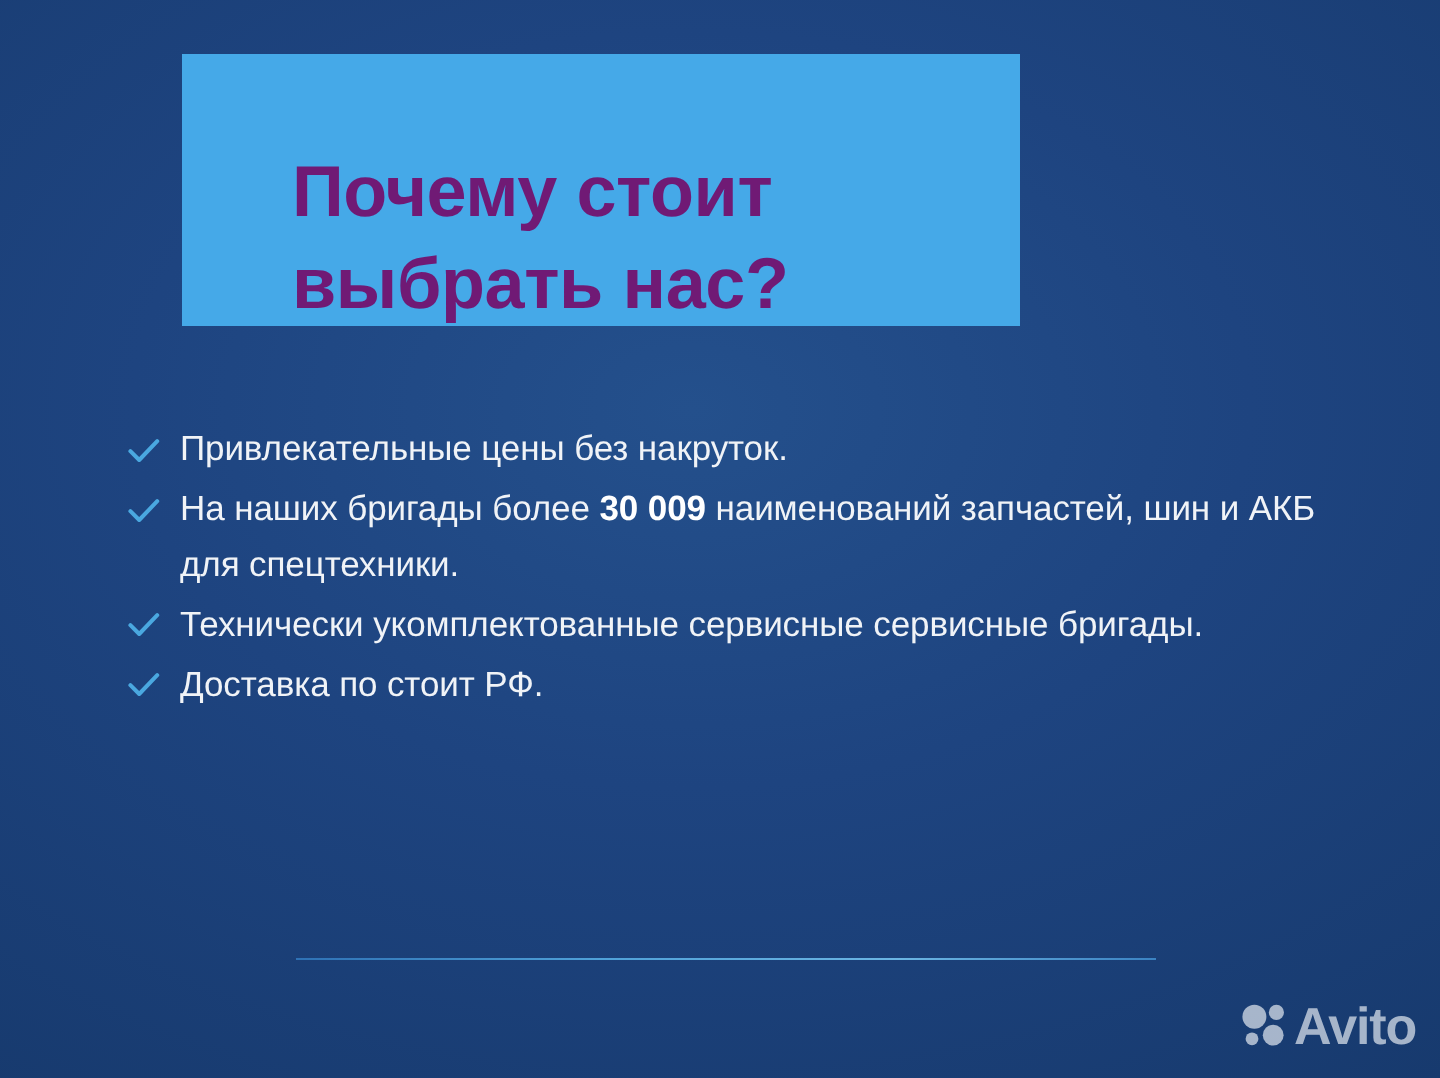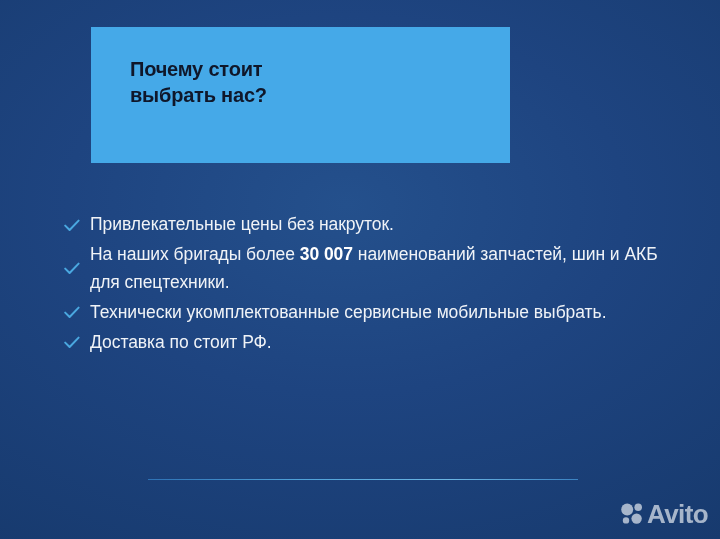--- a/index.html
+++ b/index.html
@@ -30,39 +30,39 @@
     position: absolute;
     left: 91px;
     top: 27px;
     width: 419px;
     height: 136px;
     background: #45a9e8;
     box-sizing: border-box;
     padding: 30px 20px 0 39px;
   }
   .title-text {
-    margin: 0;
-    color: #0f172a;
-    font-size: 20px;
+    margin: 16px;
+    color: #701a75;
+    font-size: 36px;
     font-weight: bold;
     line-height: 1.28;
     letter-spacing: -0.2px;
     white-space: pre-line;
   }
 
   
   .bullet-list {
     position: absolute;
     left: 64px;
     top: 210px;
     width: 612px;
   }
   .bullet-item {
     display: flex;
-    align-items: center;
+    align-items: flex-start;
     margin: 0 0 1px 0;
   }
   .check-icon {
     flex: 0 0 auto;
     width: 20px;
     height: 28px;
     display: flex;
     align-items: center;
     justify-content: flex-start;
     margin-right: 6px;
@@ -135,30 +135,30 @@
       <span class="bullet-text"><span>Привлекательные цены без накруток.</span></span>
     </div>
 
 
     <div class="bullet-item">
       <span class="check-icon">
         <svg width="16" height="13" viewBox="0 0 16 13" aria-hidden="true">
           <path d="M1.2 6.6 L5.6 11.0 L14.6 1.6" fill="none" stroke="#4aa8e0" stroke-width="2.0" stroke-linecap="round" stroke-linejoin="round"></path>
         </svg>
       </span>
-      <span class="bullet-text"><span>На наших бригады более </span><b>30 007</b><span> наименований запчастей, шин и АКБ для спецтехники.</span></span>
+      <span class="bullet-text"><span>На наших бригады более </span><b>30 009</b><span> наименований запчастей, шин и АКБ для спецтехники.</span></span>
     </div>
 
     <div class="bullet-item">
       <span class="check-icon">
         <svg width="16" height="13" viewBox="0 0 16 13" aria-hidden="true">
           <path d="M1.2 6.6 L5.6 11.0 L14.6 1.6" fill="none" stroke="#4aa8e0" stroke-width="2.0" stroke-linecap="round" stroke-linejoin="round"></path>
         </svg>
       </span>
-      <span class="bullet-text"><span>Технически укомплектованные сервисные мобильные выбрать.</span></span>
+      <span class="bullet-text"><span>Технически укомплектованные сервисные сервисные бригады.</span></span>
     </div>
 
     <div class="bullet-item">
       <span class="check-icon">
         <svg width="16" height="13" viewBox="0 0 16 13" aria-hidden="true">
           <path d="M1.2 6.6 L5.6 11.0 L14.6 1.6" fill="none" stroke="#4aa8e0" stroke-width="2.0" stroke-linecap="round" stroke-linejoin="round"></path>
         </svg>
       </span>
       <span class="bullet-text"><span>Доставка по стоит РФ.</span></span>
     </div>

